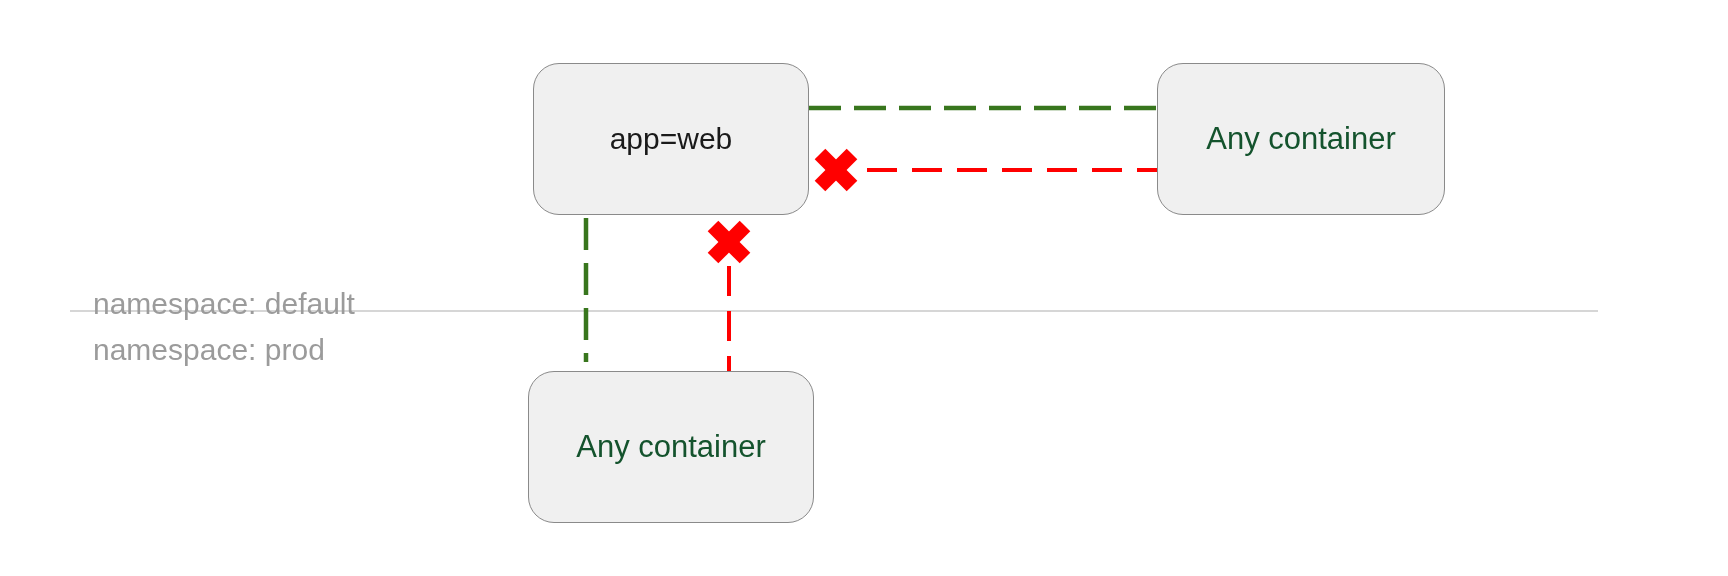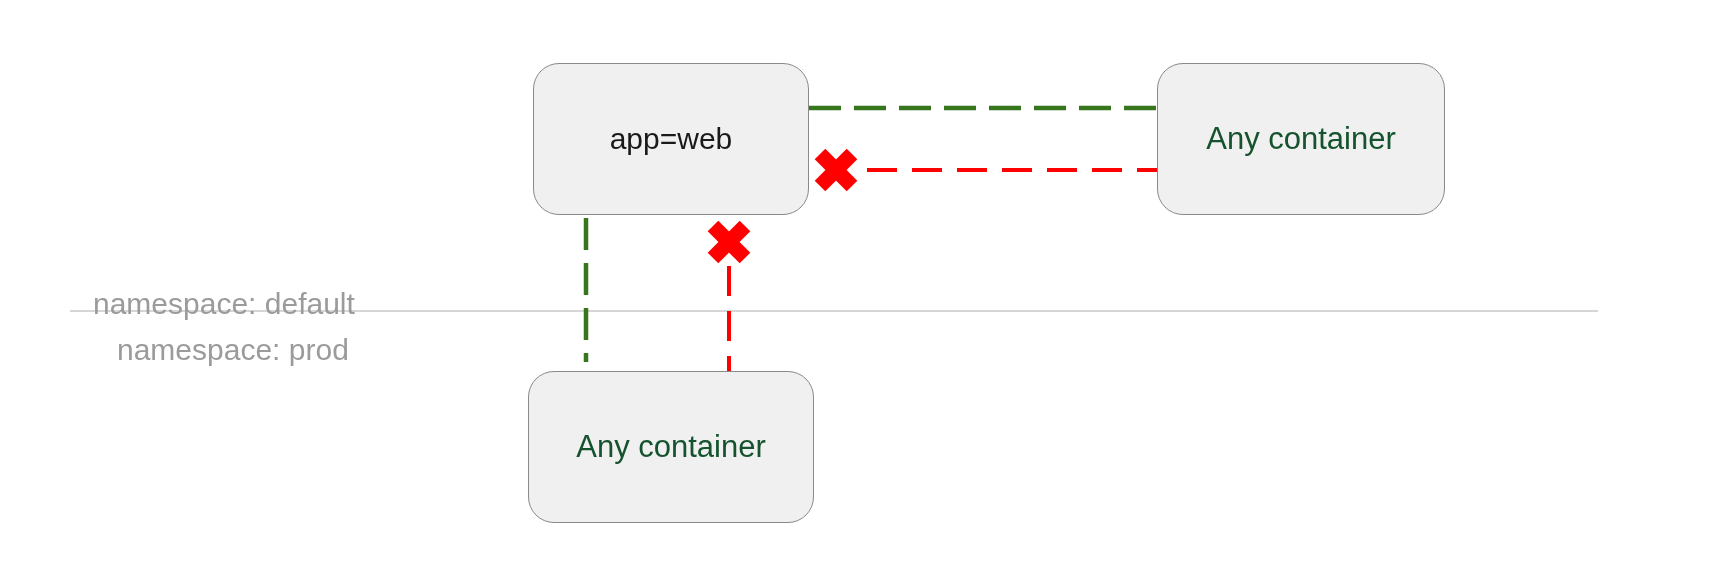--- a/index.html
+++ b/index.html
@@ -39,21 +39,21 @@
   .node-label-gray { color: #14532d; font-size: 31px; }
   .ns-label {
     position: absolute;
     left: 93px;
     color: #9b9b9b;
     font-size: 30px;
     line-height: 36px;
     white-space: nowrap;
   }
   .ns-default { top: 242px; margin-top: 44px; }
-  .ns-prod    { top: 332px; margin-left: 24px; }
+  .ns-prod    { top: 332px; }
 </style>
 </head>
 <body>
 
 <div class="canvas">
 
   <svg class="edges-svg" viewBox="0 0 1728 576" aria-hidden="true">
 
     <line class="divider-line" x1="70" y1="311" x2="1690" y2="311" stroke="#d6d6d6"></line>
 

